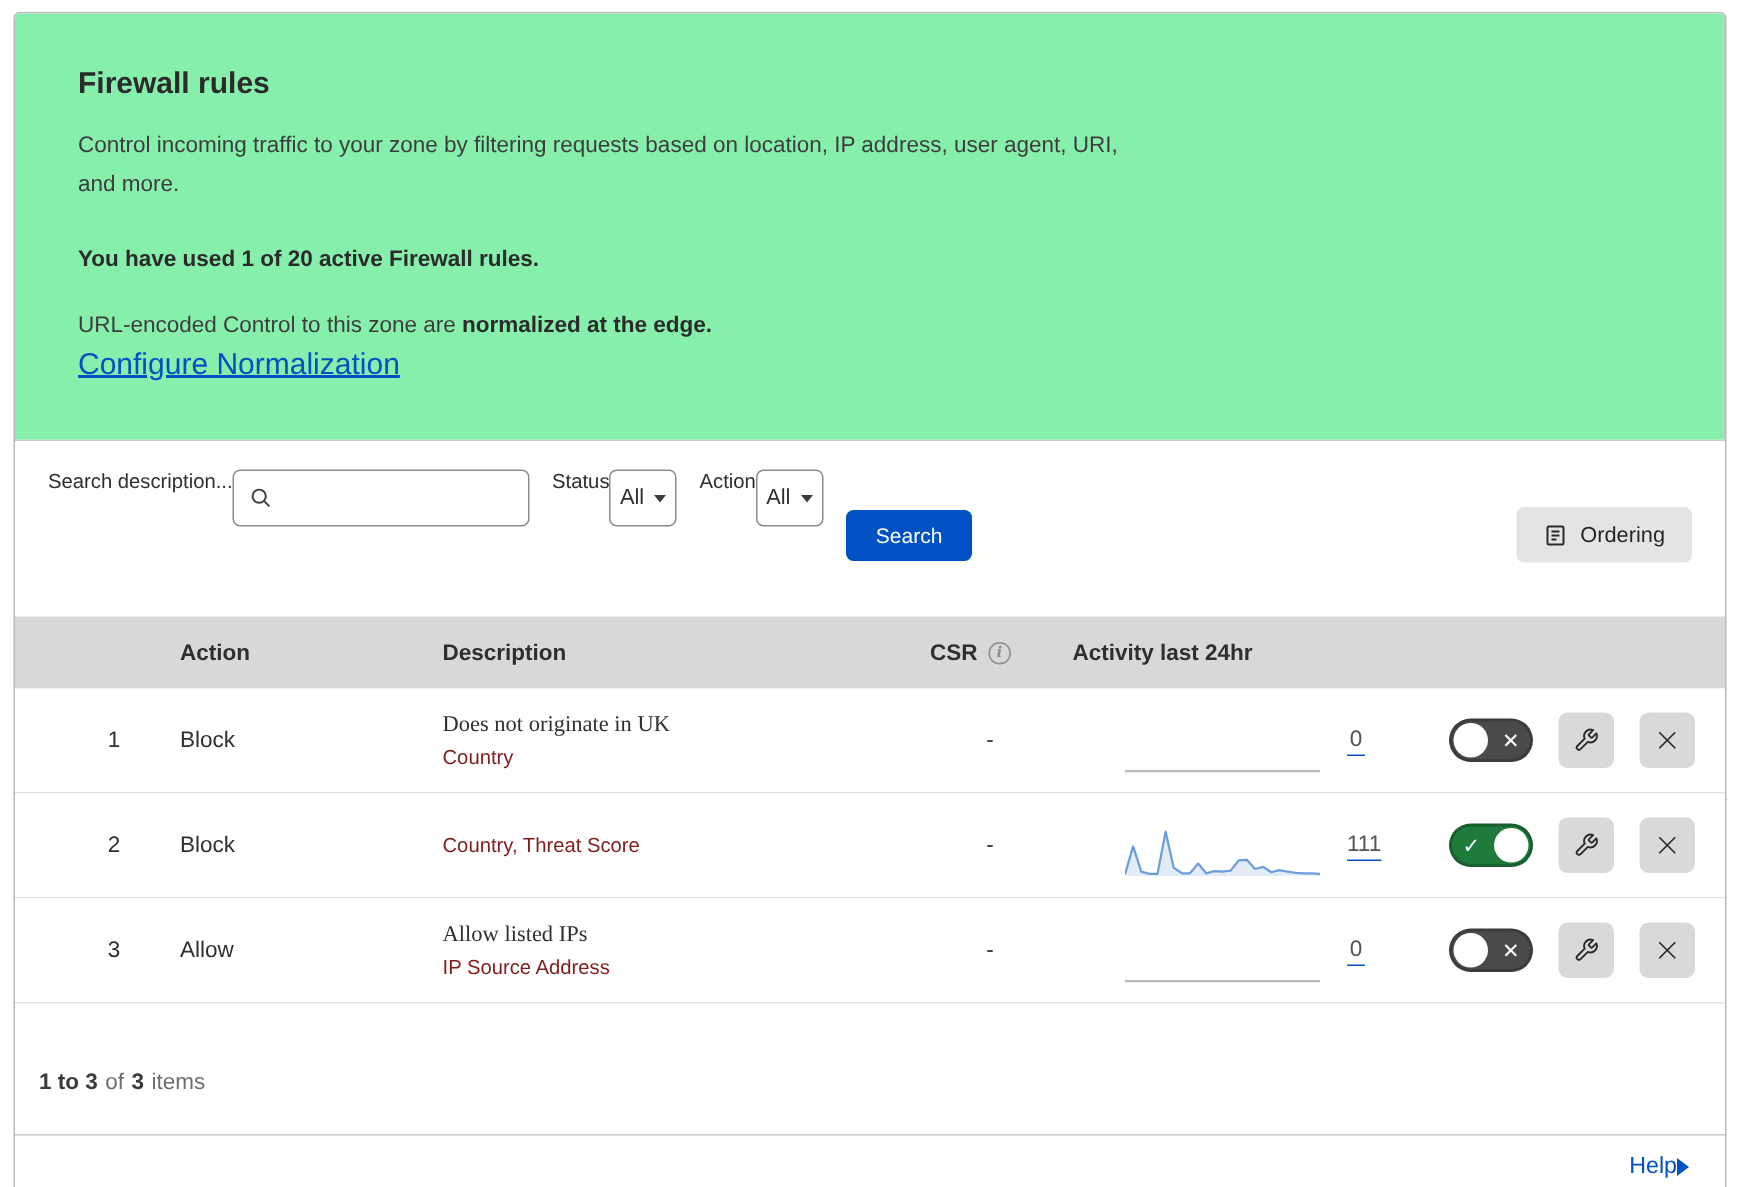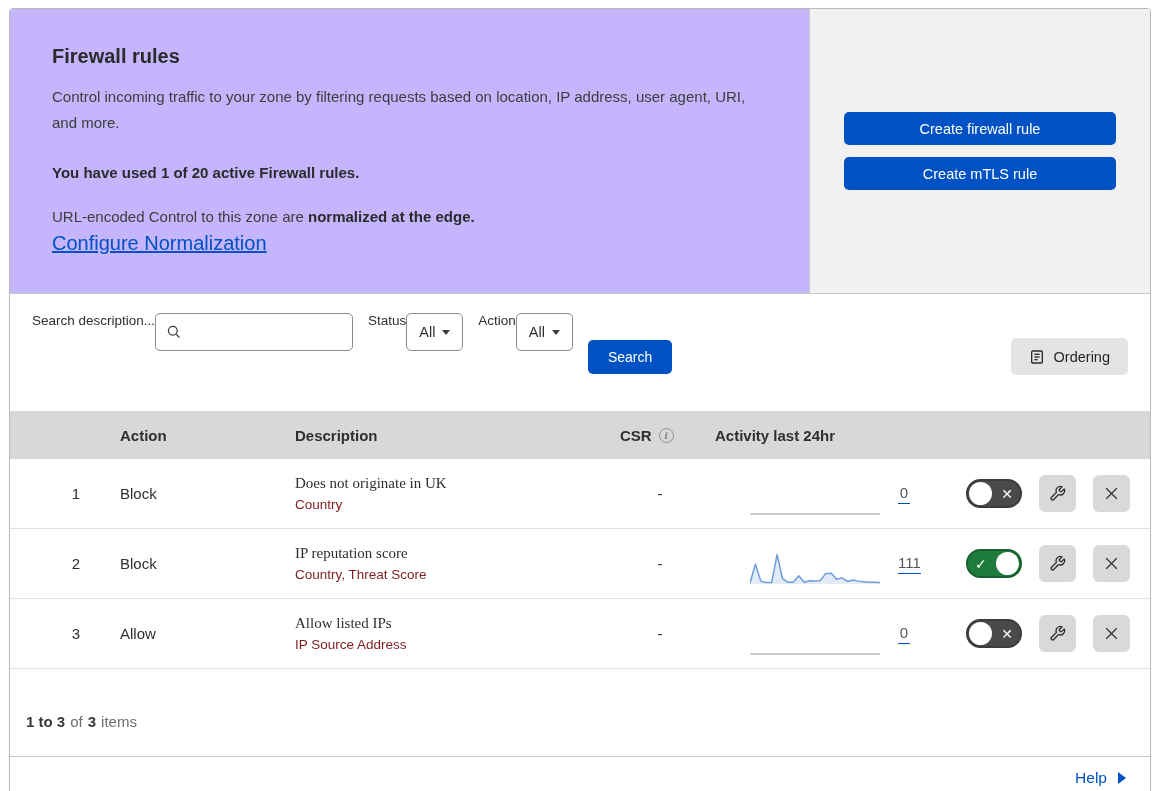--- a/index.html
+++ b/index.html
@@ -11,21 +11,21 @@
   .card {
     width: 1142px;
     margin: 8px 9px;
     border: 1px solid #b9b9b9;
     border-radius: 4px;
     background: #fff;
     overflow: hidden;
   }
   
   .header-section { display: flex; height: 285px; border-bottom: 1px solid #c9c9c9; }
-  .header-left { flex: 1; padding: 36px 42px; border-right: 1px solid #c9c9c9; background: #c4b5fd; }
+  .header-left { flex: 1; padding: 36px 42px; border-right: 1px solid #c9c9c9; background: #86efac; }
   .page-title { font-size: 20px; font-weight: 700; color: #2b2b2b; margin-bottom: 16px; }
   .page-desc { font-size: 15px; color: #3d3d3d; line-height: 1.72; max-width: 705px; }
   .usage-line { font-size: 15px; font-weight: 700; color: #2b2b2b; margin-top: 28px; }
   .norm-line { font-size: 15px; color: #3d3d3d; margin-top: 27px; }
   .norm-line b { color: #2b2b2b; }
   .norm-link {
     display: inline-block; margin-top: 7px; font-size: 20px;
     color: var(--accent, #0051c3); text-decoration: underline; cursor: pointer;
   }
   .header-right {
@@ -43,21 +43,21 @@
   .filter-group { display: flex; flex-direction: row; }
   .filter-label { font-size: 13.5px; color: #2f2f2f; margin-bottom: 8px; }
   .search-box {
     width: 198px; height: 38px; border: 1px solid #8b8b8b; border-radius: 5px;
     display: flex; align-items: center; padding: 0 10px; background: #fff;
   }
   .search-box input {
     border: none; outline: none; flex: 1; font-size: 14px; font-family: inherit; margin-left: 7px; min-width: 0;
   }
   .select-box {
-    width: 57px; height: 38px; border: 1px solid #8b8b8b; border-radius: 5px;
+    width: 45px; height: 38px; border: 1px solid #8b8b8b; border-radius: 5px;
     display: flex; align-items: center; justify-content: center; gap: 7px;
     font-size: 14.5px; color: #2f2f2f; cursor: pointer; background: #fff;
   }
   .caret-down {
     width: 0; height: 0; border-left: 4px solid transparent;
     border-right: 4px solid transparent; border-top: 5px solid #3c3c3c;
   }
   .btn-search {
     margin-top: 27px; height: 34px; padding: 0 20px; border: none; border-radius: 5px;
     background: var(--accent, #0051c3); color: #fff; font-size: 14px; font-family: inherit; cursor: pointer;
@@ -126,44 +126,40 @@
   
   .items-row { padding: 44px 16px 26px 16px; font-size: 15px; }
   .items-line { display: flex; gap: 5px; }
   .items-bold { font-weight: 700; color: #3a3a3a; }
   .items-dim { color: #6e6e6e; }
   .help-bar {
     border-top: 1px solid #c9c9c9; height: 43px;
     display: flex; align-items: center; justify-content: flex-end; padding-right: 24px;
   }
   .help-link {
-    color: var(--accent, #0051c3); font-size: 15.5px; display: flex; align-items: center; gap: 11px;
+    color: var(--accent, #0051c3); font-size: 15.5px; display: flex; align-items: center; gap: 0;
     cursor: pointer; text-decoration: none;
   }
   .help-arrow {
     width: 0; height: 0; border-top: 6px solid transparent; border-bottom: 6px solid transparent;
     border-left: 8px solid var(--accent, #0051c3);
   }
 </style>
 </head>
 <body>
 
 <div class="card">
 
   <div class="header-section">
     <div class="header-left">
       <h1 class="page-title">Firewall rules</h1>
       <p class="page-desc">Control incoming traffic to your zone by filtering requests based on location, IP address, user agent, URI, and more.</p>
       <p class="usage-line">You have used 1 of 20 active Firewall rules.</p>
       <p class="norm-line"><span>URL-encoded Control to this zone are </span><b>normalized at the edge.</b></p>
       <a class="norm-link">Configure Normalization</a>
-    </div>
-    <div class="header-right">
-      <button class="btn-primary">Create firewall rule</button>
-      <button class="btn-primary">Create mTLS rule</button>
     </div>
   </div>
 
   <div class="filter-bar">
     <div class="filter-group">
       <label class="filter-label">Search description...</label>
       <div class="search-box">
         <svg width="16" height="16" viewBox="0 0 20 20" fill="none" stroke="#3c3c3c" stroke-width="1.6">
           <circle cx="8.5" cy="8.5" r="5.5"></circle>
           <line x1="12.8" y1="12.8" x2="17" y2="17"></line>
@@ -240,21 +236,20 @@
           <line x1="20" y1="4" x2="4" y2="20"></line>
         </svg>
       </button>
     </div>
   </div>
 
   <div class="trow">
     <div class="c-index">2</div>
     <div class="c-action">Block</div>
     <div class="c-desc">
-      <div class="d-title">IP reputation score</div>
       <div class="d-sub">Country, Threat Score</div>
     </div>
     <div class="c-csr">-</div>
     <div class="c-activity">
       <svg class="spark" width="130" height="44" viewBox="0 0 130 44">
           <polygon points="0,42 0,40.92 5.416666666666666,22.2 10.833333333333332,39.12 16.25,40.56 21.666666666666664,40.56 27.083333333333336,12.48 32.5,36.6 37.91666666666667,40.2 43.33333333333333,40.2 48.75,33.72 54.16666666666667,40.2 59.58333333333333,38.76 65,39.12 70.41666666666666,38.4 75.83333333333334,31.560000000000002 81.25,31.200000000000003 86.66666666666666,37.32 92.08333333333334,35.88 97.5,39.48 102.91666666666666,38.04 108.33333333333334,39.12 113.75,39.84 119.16666666666666,40.2 124.58333333333334,40.2 130,40.56 130,42" fill="#e3ebf7"></polygon>
           <polyline points="0,40.92 5.416666666666666,22.2 10.833333333333332,39.12 16.25,40.56 21.666666666666664,40.56 27.083333333333336,12.48 32.5,36.6 37.91666666666667,40.2 43.33333333333333,40.2 48.75,33.72 54.16666666666667,40.2 59.58333333333333,38.76 65,39.12 70.41666666666666,38.4 75.83333333333334,31.560000000000002 81.25,31.200000000000003 86.66666666666666,37.32 92.08333333333334,35.88 97.5,39.48 102.91666666666666,38.04 108.33333333333334,39.12 113.75,39.84 119.16666666666666,40.2 124.58333333333334,40.2 130,40.56" fill="none" stroke="#6d9edb" stroke-width="1.5" stroke-linejoin="round"></polyline>
         </svg>
       <a class="count">111</a>
     </div>

